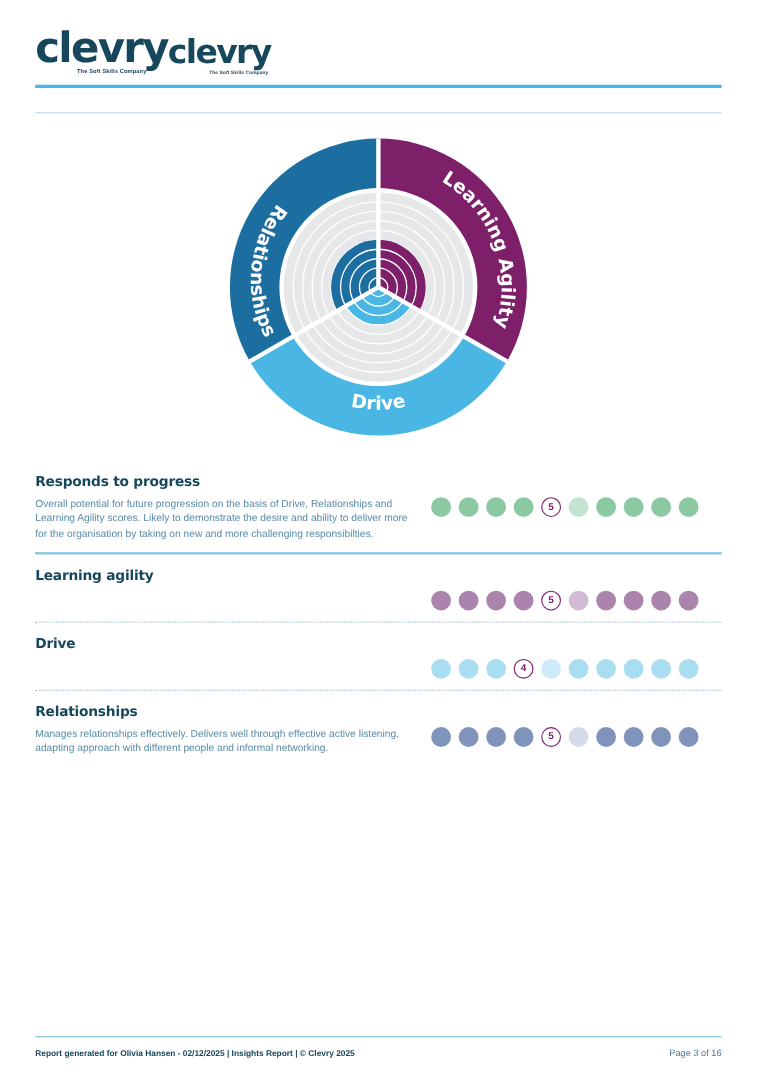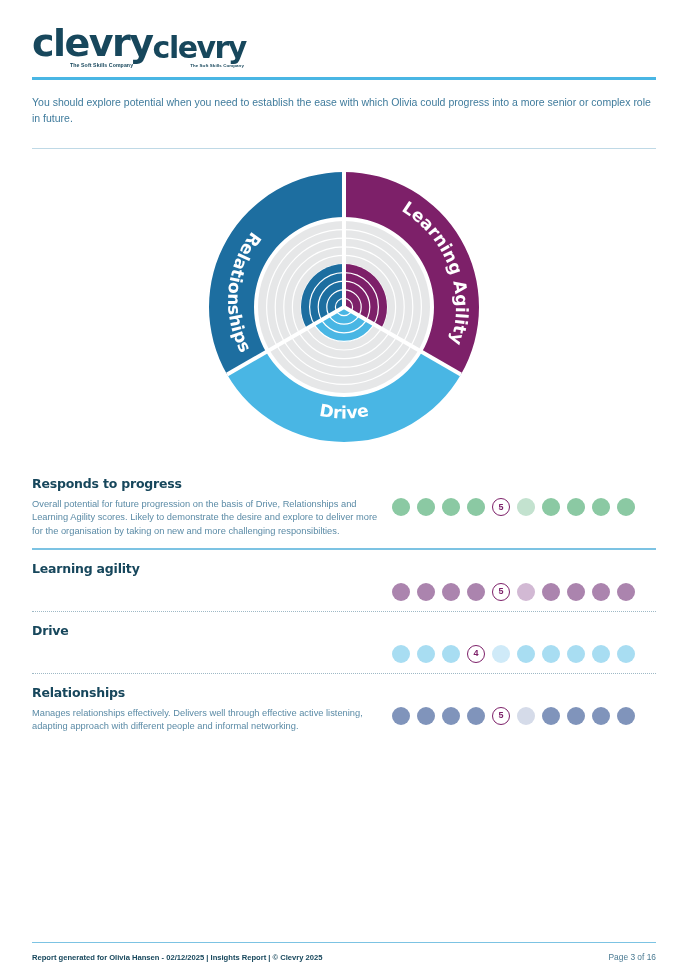--- a/index.html
+++ b/index.html
@@ -194,21 +194,20 @@
       <div class="logo-word">clevry</div>
       <div class="logo-sub">The Soft Skills Company</div>
     </div>
     <div class="logo logo-right">
       <div class="logo-word">clevry</div>
       <div class="logo-sub">The Soft Skills Company</div>
     </div>
   </div>
   <div class="header-rule"></div>
 
-  <p class="page-intro">You should explore potential when you need to establish the ease with which Olivia could progress into a more senior or complex role in future.</p>
   <div class="intro-rule"></div>
 
   <div class="chart-wrap">
     <svg class="donut" width="310" height="300" viewBox="0 0 310 300">
       <g transform="translate(155,150)">
 
         <path fill="#1d6ea0" d="M 0 -135 A 135 135 0 0 0 -116.91 67.5 L -77.94 45 A 90 90 0 0 1 0 -90 Z"></path>
 
         <path fill="#7d2069" d="M 0 -135 A 135 135 0 0 1 116.91 67.5 L 77.94 45 A 90 90 0 0 0 0 -90 Z"></path>
 
@@ -261,21 +260,21 @@
           <textPath href="#pathDrive" startOffset="50%" text-anchor="middle">Drive</textPath>
         </text>
       </g>
     </svg>
   </div>
 
   <div class="sections">
       <div class="section">
         <div class="section-text">
           <div class="section-title">Responds to progress</div>
-          <div class="section-desc">Overall potential for future progression on the basis of Drive, Relationships and Learning Agility scores. Likely to demonstrate the desire and explore to deliver more for the organisation by taking on new and more challenging responsibilties.</div>
+          <div class="section-desc">Overall potential for future progression on the basis of Drive, Relationships and Learning Agility scores. Likely to demonstrate the desire and ability to deliver more for the organisation by taking on new and more challenging responsibilties.</div>
         </div>
         <div class="section-scale">
           <span class="dot" style="background: rgb(139, 201, 163);"></span>
           <span class="dot" style="background: rgb(139, 201, 163);"></span>
           <span class="dot" style="background: rgb(139, 201, 163);"></span>
           <span class="dot" style="background: rgb(139, 201, 163);"></span>
           <span class="dot marker">5</span>
           <span class="dot" style="background: rgb(195, 226, 207);"></span>
           <span class="dot" style="background: rgb(139, 201, 163);"></span>
           <span class="dot" style="background: rgb(139, 201, 163);"></span>

